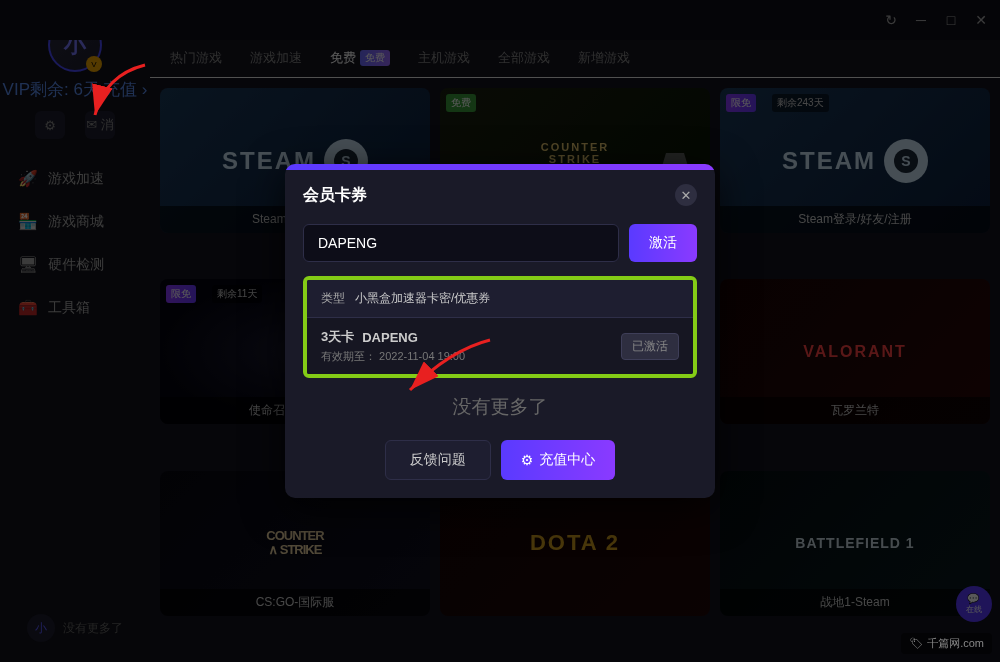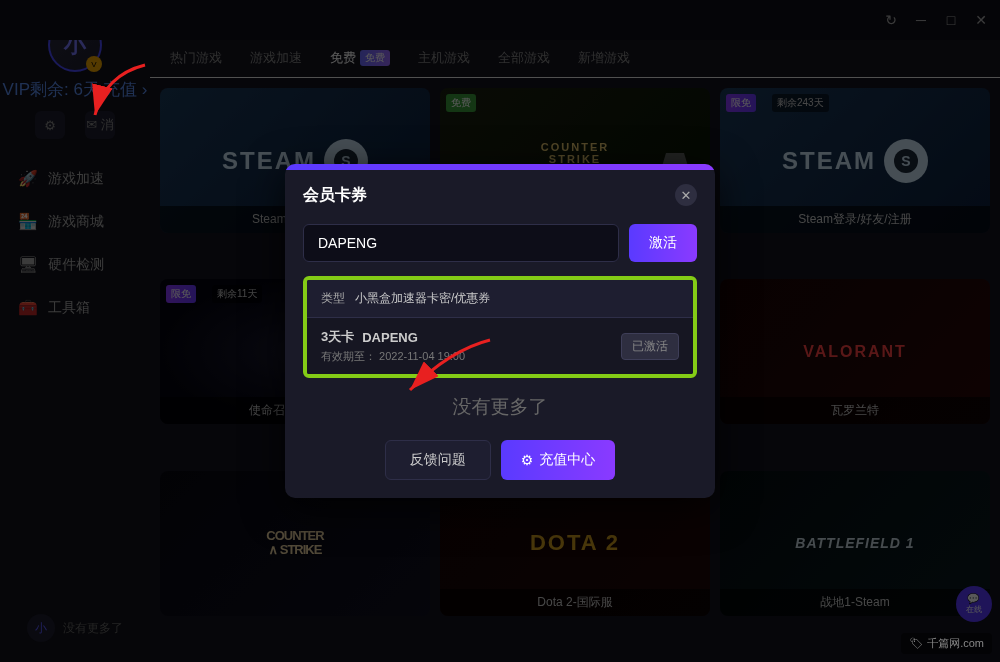--- a/index.html
+++ b/index.html
@@ -585,33 +585,33 @@
       </div>
       <div class="game-card-label">瓦罗兰特</div>
     </div>
 
     <div class="game-card">
       <div class="game-card-bg counter-card-bg" style="background:linear-gradient(135deg,#080810,#101020);overflow:hidden;position:relative;">
         <div style="position:absolute;inset:0;display:flex;align-items:center;justify-content:center;">
           <div class="counter-title">COUNTER<br>∧ STRIKE</div>
         </div>
       </div>
+      <div class="game-card-label">CS:GO-国际服</div>
     </div>
 
     <div class="game-card">
       <div class="game-card-bg dota-card-bg" style="background:linear-gradient(135deg,#150505,#200808);overflow:hidden;">
         <div style="text-align:center;color:#d4a020;font-size:22px;font-weight:900;letter-spacing:2px;">DOTA 2</div>
       </div>
       <div class="badge-limited">限免</div>
       <div class="badge-days" style="left:52px;">剩余358天</div>
-      <div class="game-card-label">Dota 2-国际服</div>
-    </div>
-
-    <div class="game-card">
-      <div class="game-card-bg bf-card-bg" style="background:linear-gradient(135deg,#050e10,#0a1a20);overflow:hidden;font-style:italic;">
+    </div>
+
+    <div class="game-card">
+      <div class="game-card-bg bf-card-bg" style="background:linear-gradient(135deg,#050e10,#0a1a20);overflow:hidden;">
         <div style="text-align:center;color:#c8d8e0;font-size:14px;font-weight:900;letter-spacing:1px;">BATTLEFIELD 1</div>
       </div>
       <div class="game-card-label">战地1-Steam</div>
     </div>
   </div>
 </div>
 
 <div class="red-arrow-vip">
   <svg width="90" height="80" viewBox="0 0 90 80">
     <defs>

